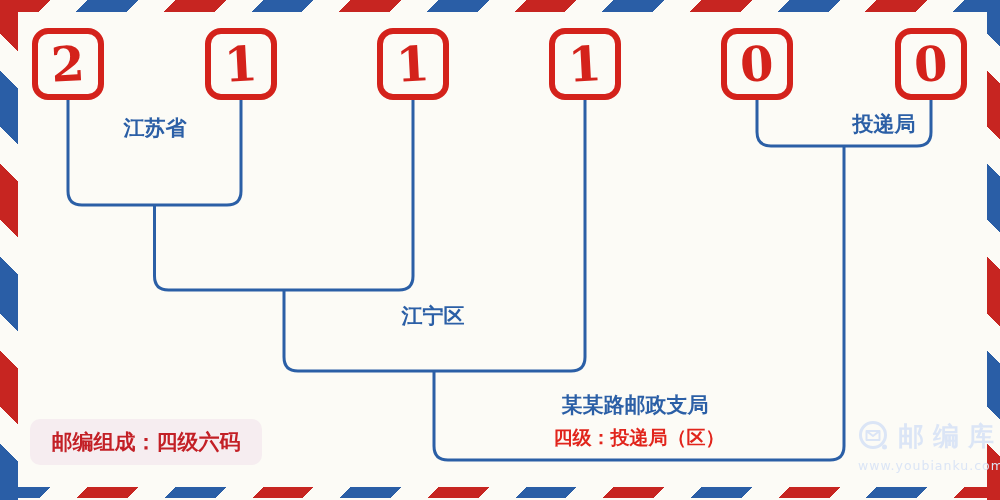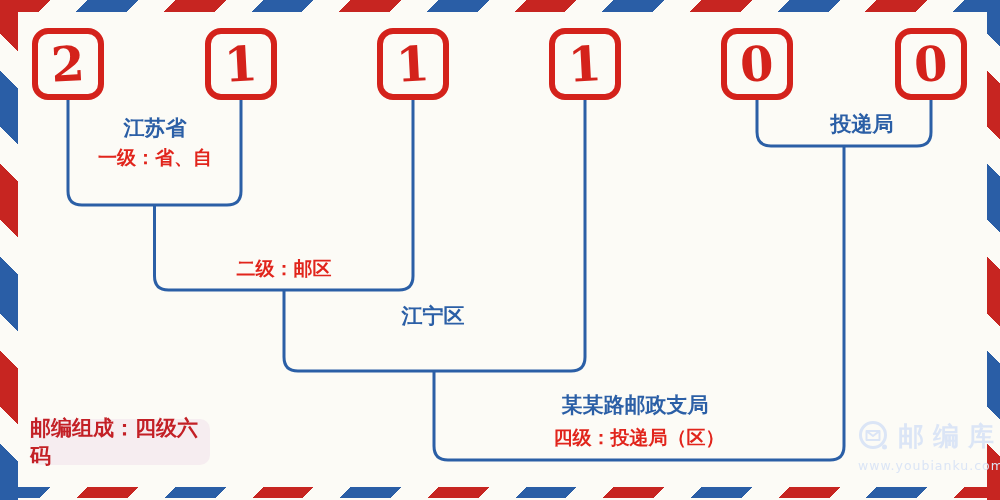--- a/index.html
+++ b/index.html
@@ -46,21 +46,21 @@
   svg.connectors{position:absolute;left:0;top:0;z-index:2;}
   svg.connectors path{fill:none;stroke:var(--blue);stroke-width:3;}
 
   
   .lbl{position:absolute;z-index:4;white-space:nowrap;transform:translateX(-50%);text-align:left;}
   .place{color:var(--blue);font-weight:bold;font-size:21px;}
   .desc{color:var(--text_red);font-weight:bold;font-size:19px;line-height:26px;}
 
   
   .badge{
-    position:absolute;left:30px;top:419px;width:180px;height:46px;
+    position:absolute;left:30px;top:419px;width:232px;height:46px;
     background:var(--badge_bg);border-radius:10px;z-index:2;
     display:flex;align-items:center;justify-content:center;
   }
   .badge span{color:var(--badge_red);font-weight:bold;font-size:21px;}
 
   
   .watermark{position:absolute;left:858px;top:420px;z-index:2;color:var(--watermark);}
   .wm-row{display:flex;align-items:center;gap:8px;}
   .wm-brand{font-size:26px;font-weight:bold;letter-spacing:9px;line-height:1;}
   .wm-url{font-size:12.5px;letter-spacing:1px;margin-top:6px;}
@@ -97,31 +97,29 @@
   <svg class="connectors" width="1000" height="500">
     <path d="M68,100 V191 Q68,205 82,205 H227 Q241,205 241,191 V100"></path>
     <path d="M154.5,205 V276 Q154.5,290 168.5,290 H399 Q413,290 413,276 V100"></path>
     <path d="M284,290 V357 Q284,371 298,371 H571 Q585,371 585,357 V100"></path>
     <path d="M434,371 V446 Q434,460 448,460 H830 Q844,460 844,446 V146"></path>
     <path d="M757,100 V132 Q757,146 771,146 H917 Q931,146 931,132 V100"></path>
   </svg>
 
   <div class="lbl place" style="left:155px;top:114px">江苏省</div>
   <div class="lbl desc" style="left:155px;top:144px">
-    <div>一级：省、自</div>
   </div>
 
-  <div class="lbl desc" style="left:284px;top:255px">二级：邮区</div>
 
   <div class="lbl place" style="left:433px;top:302px">江宁区</div>
 
   <div class="lbl place" style="left:635px;top:391px">某某路邮政支局</div>
   <div class="lbl desc" style="left:639px;top:424px">四级：投递局（区）</div>
 
-  <div class="lbl place" style="left:862px;top:110px">投递局</div>
+  <div class="lbl place" style="left:884px;top:110px">投递局</div>
 
   <div class="badge">
     <span>邮编组成：四级六码</span>
   </div>
 
   <div class="watermark">
     <div class="wm-row">
       <svg width="32" height="32" viewBox="0 0 32 32">
         <circle cx="15" cy="15" r="12.5" fill="none" stroke="currentColor" stroke-width="3"></circle>
         <path d="M8.5,11 H21.5 V20 H8.5 Z M8.5,11 L15,16 L21.5,11" fill="none" stroke="currentColor" stroke-width="2" stroke-linejoin="round"></path>

